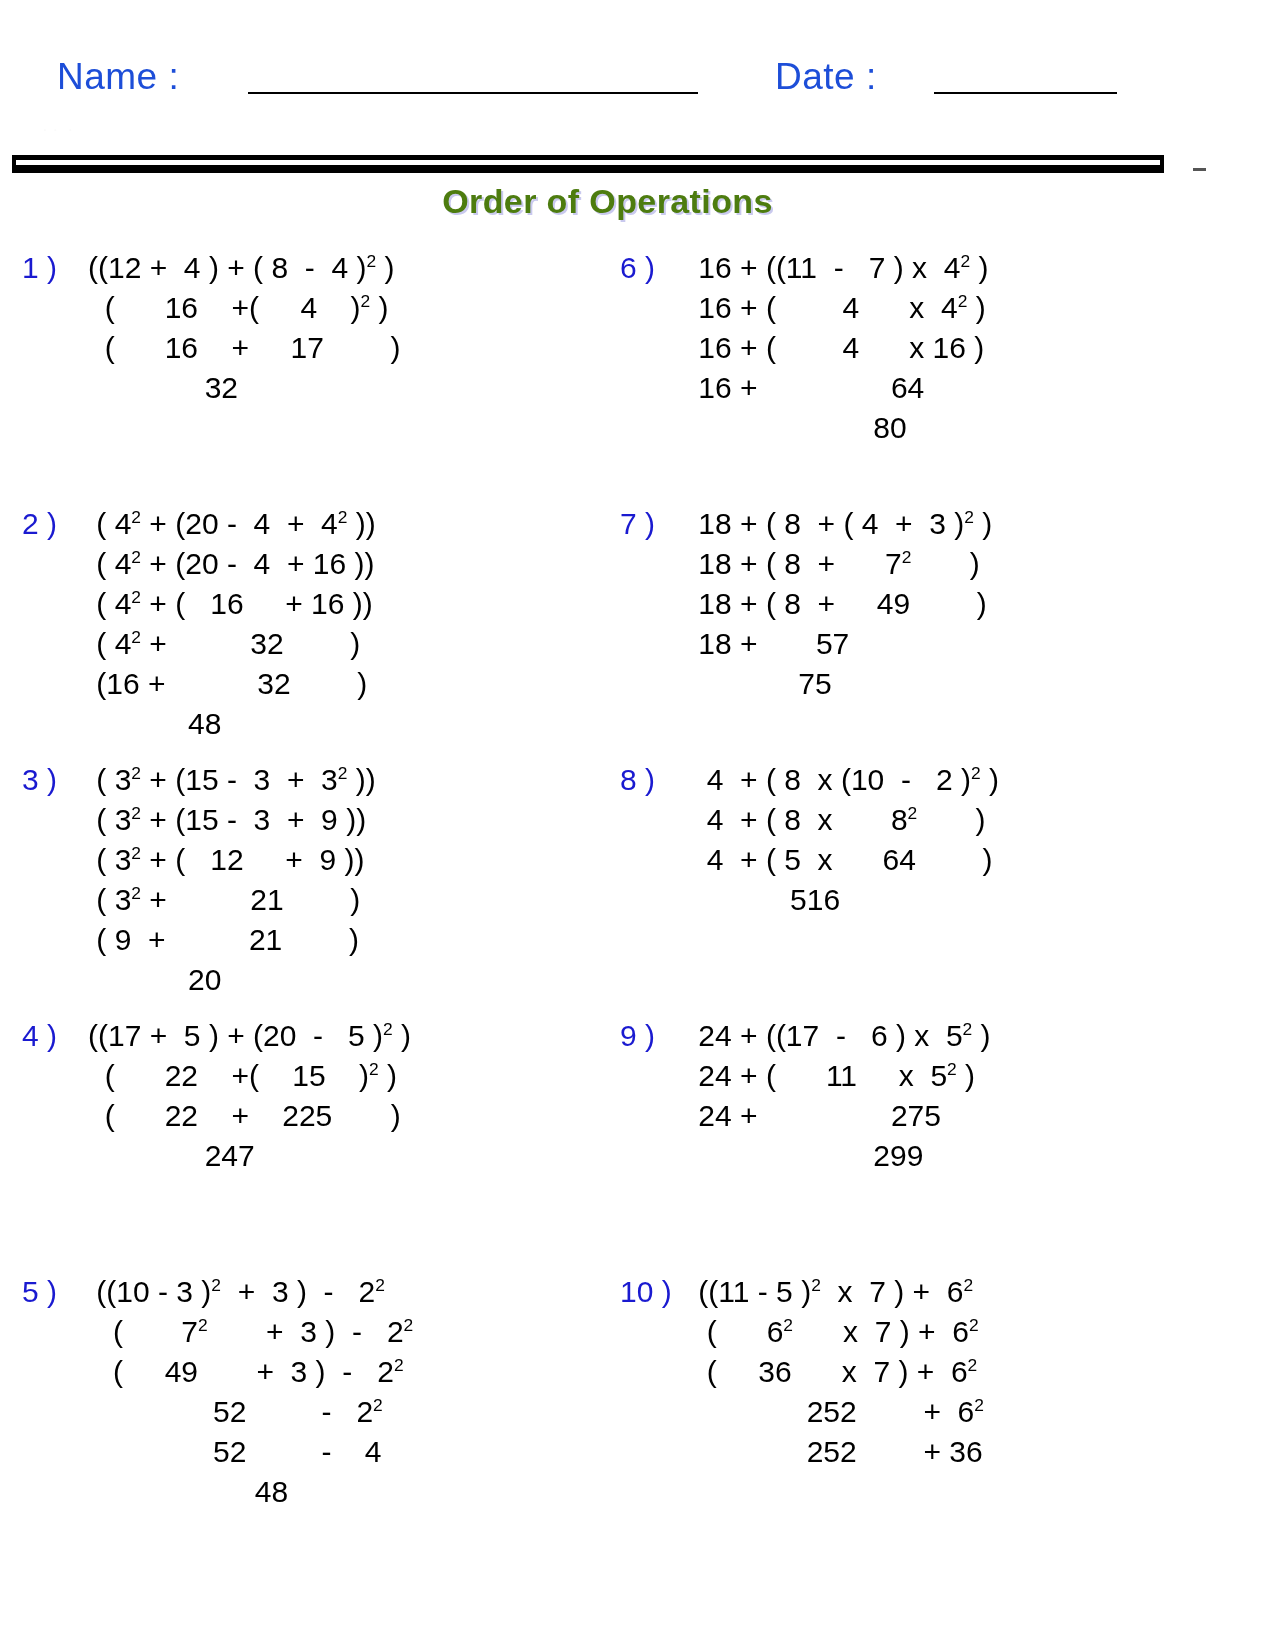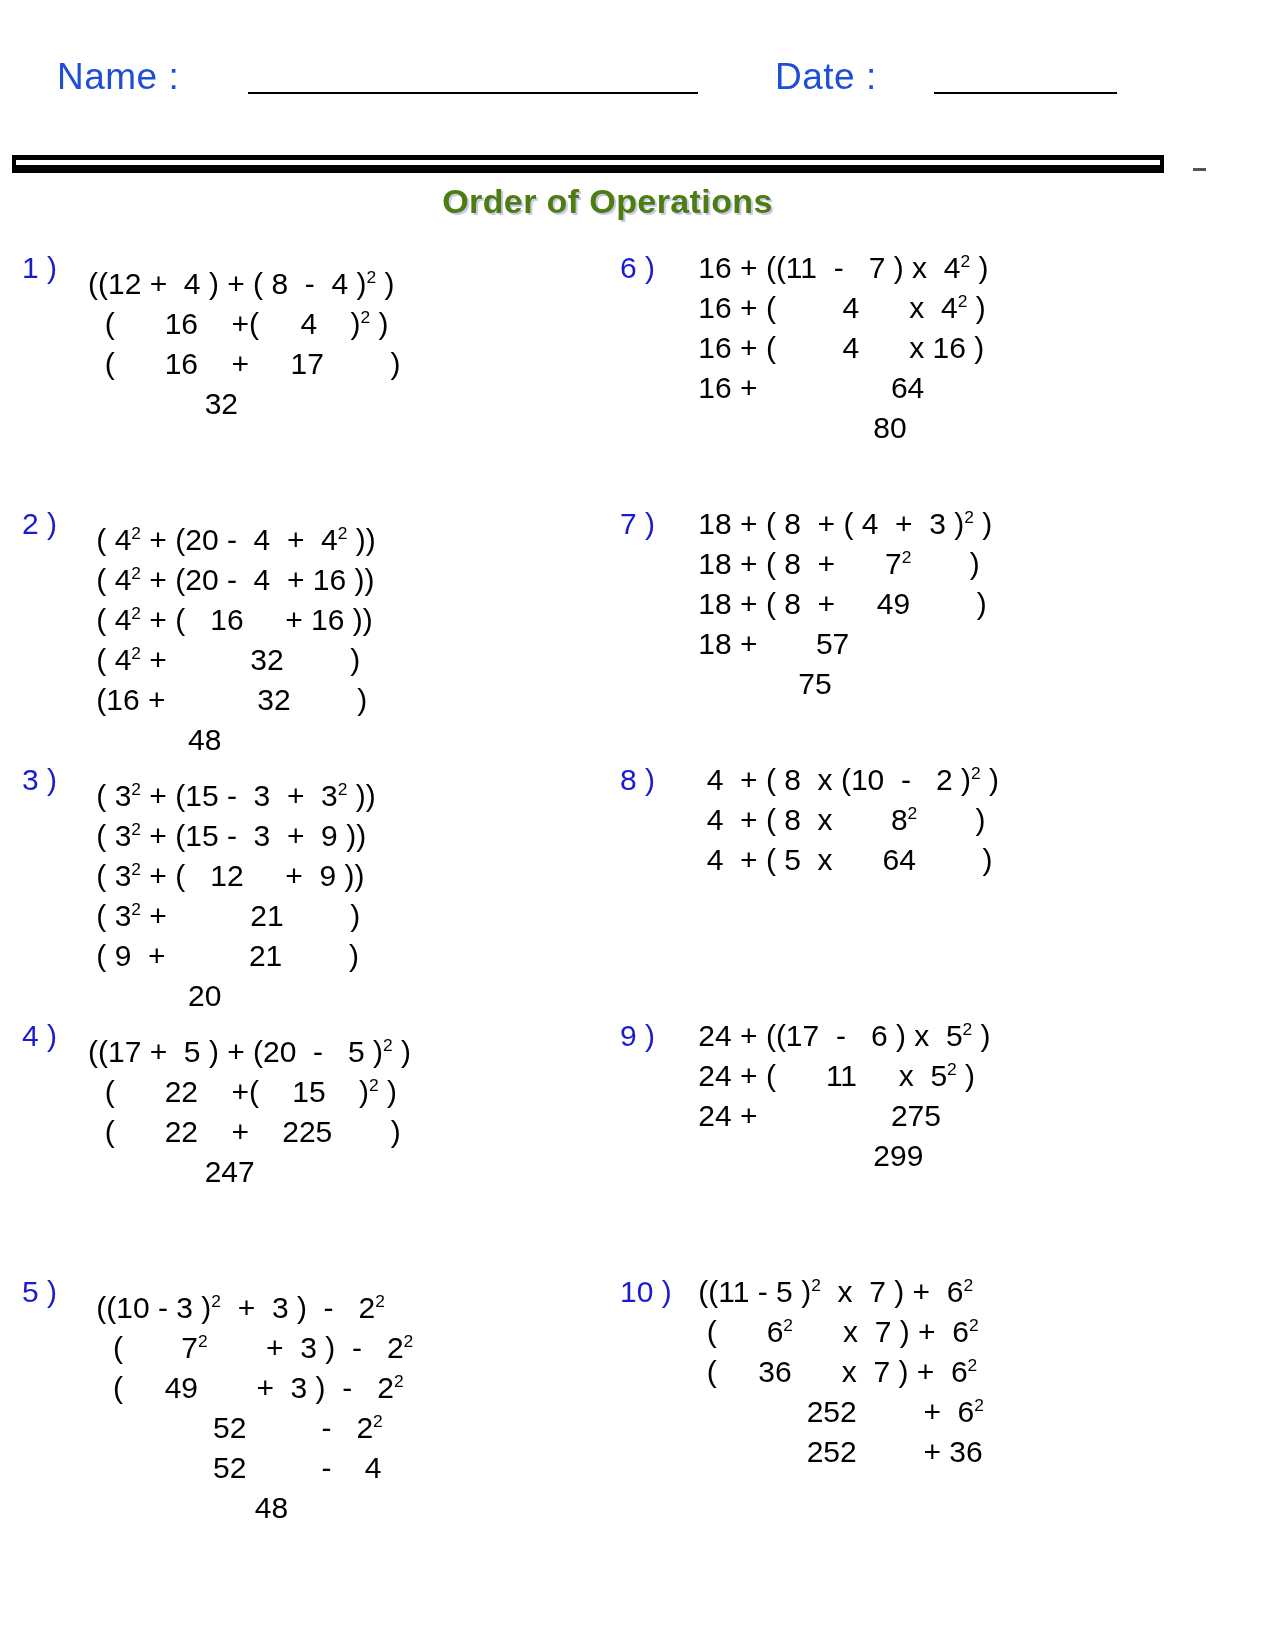--- a/index.html
+++ b/index.html
@@ -115,21 +115,21 @@
   }
 
   .lines {
     position: absolute;
     top: 0;
     font-size: 30px;
     line-height: 40px;
     color: #000;
     white-space: pre;
   }
-  #col-left  .lines { left: 66px; margin-top: 16px; }
+  #col-left  .lines { left: 66px; }
   #col-right .lines { left: 70px; }
 
   .eline {
     height: 40px;
     white-space: pre;
     font-variant-numeric: tabular-nums;
   }
   .eline sup {
     font-size: 0.58em;
     vertical-align: super;
@@ -183,21 +183,21 @@
       <div class="problem" style="top: 12px;">
         <div class="pnum">6 )</div>
         <div class="lines"><div class="eline"> 16 + ((11  -   7 ) x  4<sup>2</sup> )</div><div class="eline"> 16 + (        4      x  4<sup>2</sup> )</div><div class="eline"> 16 + (        4      x 16 )</div><div class="eline"> 16 +                64</div><div class="eline">                      80</div></div>
       </div>
       <div class="problem" style="top: 268px;">
         <div class="pnum">7 )</div>
         <div class="lines"><div class="eline"> 18 + ( 8  + ( 4  +  3 )<sup>2</sup> )</div><div class="eline"> 18 + ( 8  +      7<sup>2</sup>       )</div><div class="eline"> 18 + ( 8  +     49        )</div><div class="eline"> 18 +       57</div><div class="eline">             75</div></div>
       </div>
       <div class="problem" style="top: 524px;">
         <div class="pnum">8 )</div>
-        <div class="lines"><div class="eline">  4  + ( 8  x (10  -   2 )<sup>2</sup> )</div><div class="eline">  4  + ( 8  x       8<sup>2</sup>       )</div><div class="eline">  4  + ( 5  x      64        )</div></div>
+        <div class="lines"><div class="eline">  4  + ( 8  x (10  -   2 )<sup>2</sup> )</div><div class="eline">  4  + ( 8  x       8<sup>2</sup>       )</div><div class="eline">  4  + ( 5  x      64        )</div><div class="eline">            516</div></div>
       </div>
       <div class="problem" style="top: 780px;">
         <div class="pnum">9 )</div>
         <div class="lines"><div class="eline"> 24 + ((17  -   6 ) x  5<sup>2</sup> )</div><div class="eline"> 24 + (      11     x  5<sup>2</sup> )</div><div class="eline"> 24 +                275</div><div class="eline">                      299</div></div>
       </div>
       <div class="problem" style="top: 1036px;">
         <div class="pnum">10 )</div>
         <div class="lines"><div class="eline"> ((11 - 5 )<sup>2</sup>  x  7 ) +  6<sup>2</sup></div><div class="eline">  (      6<sup>2</sup>      x  7 ) +  6<sup>2</sup></div><div class="eline">  (     36      x  7 ) +  6<sup>2</sup></div><div class="eline">              252        +  6<sup>2</sup></div><div class="eline">              252        + 36</div></div>
       </div>
     </div>

